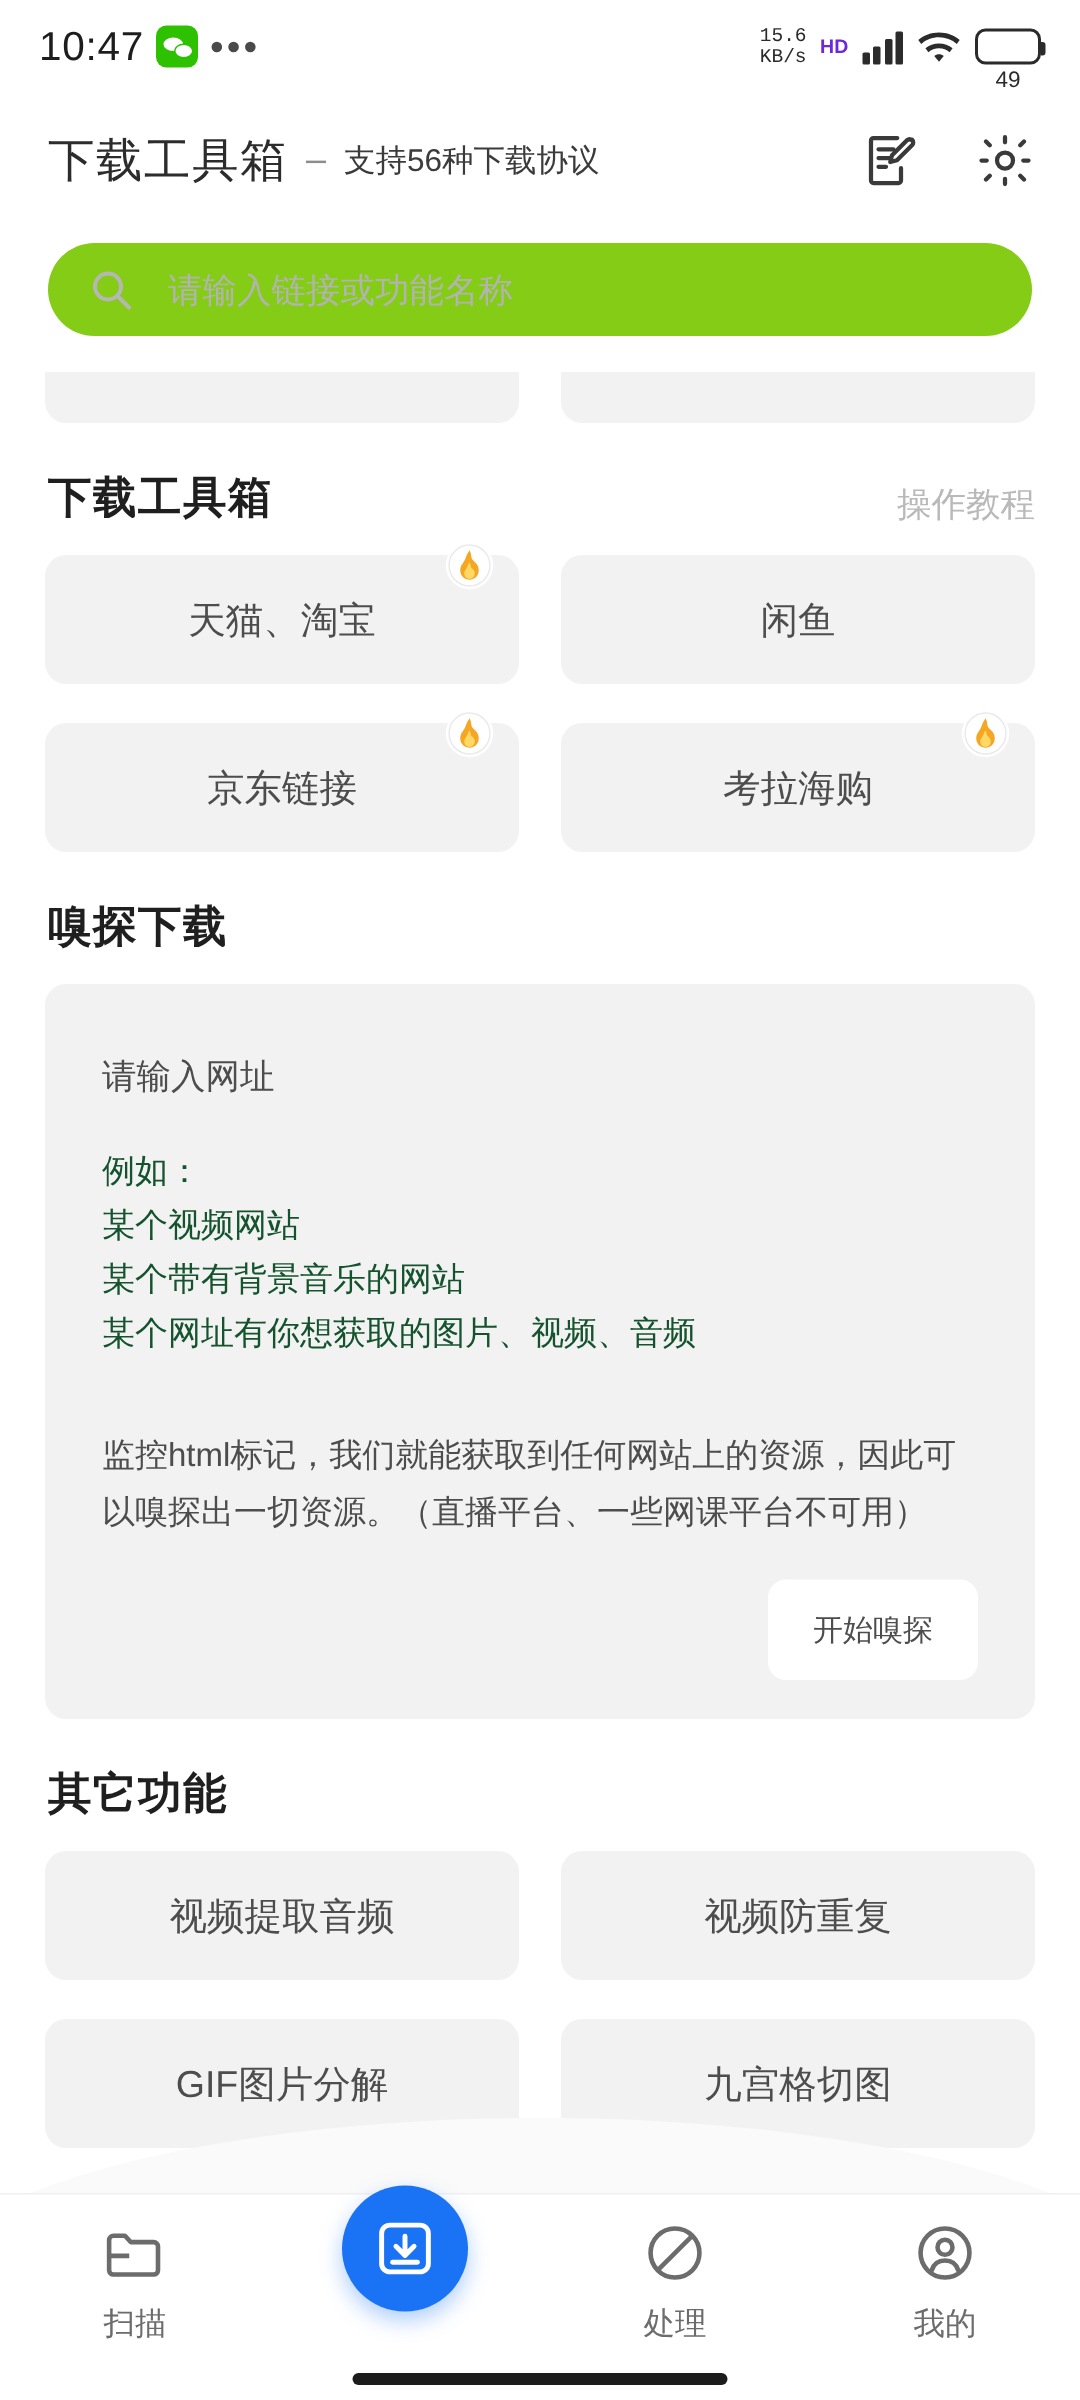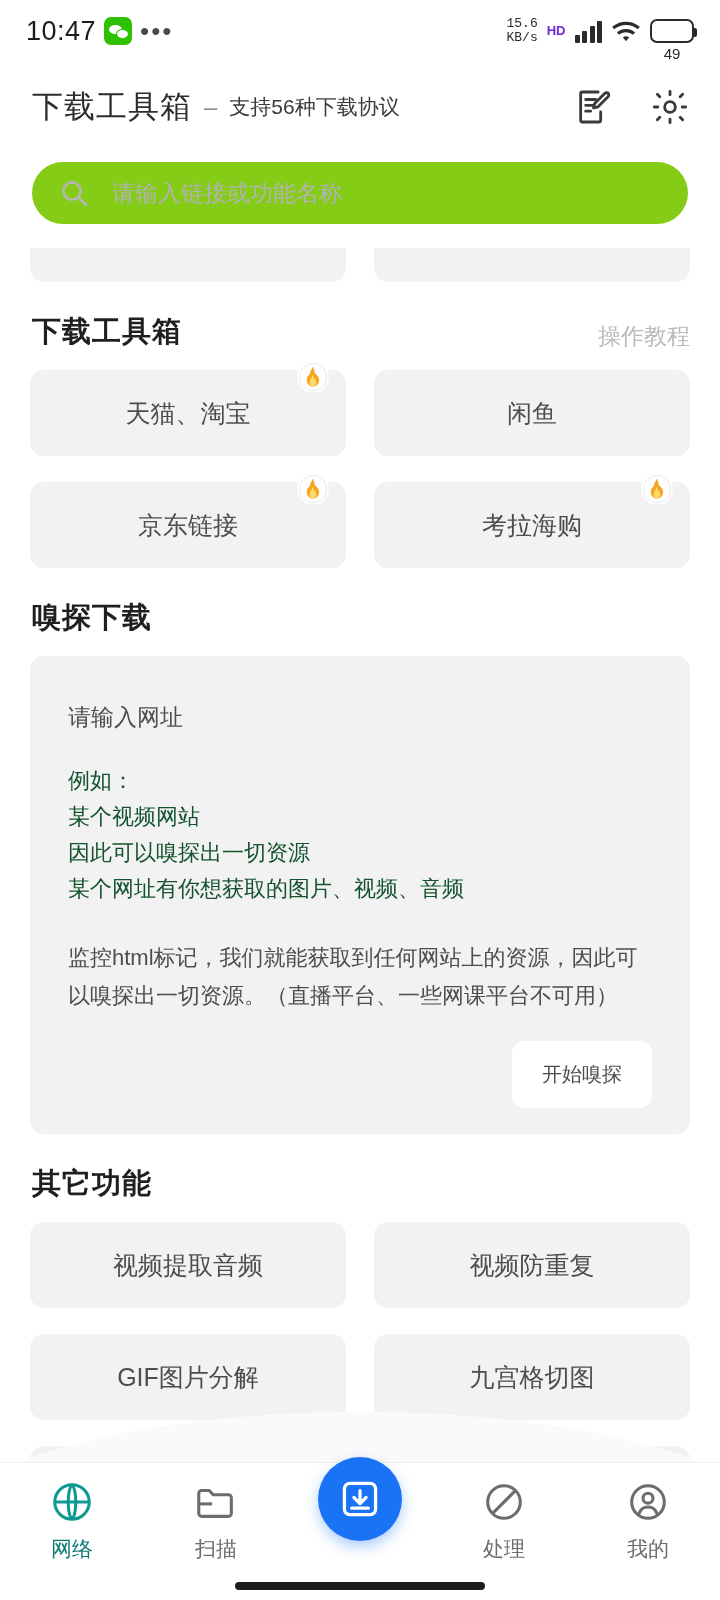--- a/index.html
+++ b/index.html
@@ -161,21 +161,21 @@
   }
 
   
   .sniffcard {
     background: #f2f2f2; border-radius: 14px;
     padding: 46px 38px 26px;
     margin-top: 6px;
   }
   .sniff-lead { font-size: 23px; color: #4d4d4d; }
   .sniff-block { margin-top: 30px; font-size: 22px; color: #14532d; line-height: 36px; }
-  .sniff-note { margin-top: 32px; font-size: 22px; color: #4d4d4d; line-height: 38px; }
+  .sniff-note { margin-top: 44px; font-size: 22px; color: #4d4d4d; line-height: 38px; }
   .sniff-btnrow { display: flex; justify-content: flex-end; margin-top: 26px; }
   .sniff-btn {
     background: #ffffff; border: 0; border-radius: 12px;
     padding: 20px 30px; font-size: 20px; color: #4d4d4d;
     font-family: "Liberation Sans", sans-serif;
   }
 
   
   .navbar {
     flex: 0 0 138px;
@@ -346,21 +346,21 @@
     <div class="section-head">
       <div class="section-title">
         <span>嗅探下载</span>
       </div>
     </div>
     <div class="sniffcard">
       <div class="sniff-lead">请输入网址</div>
       <div class="sniff-block">
         <div>例如：</div>
         <div>某个视频网站</div>
-        <div>因此可以嗅探出一切资源</div>
+        <div>某个带有背景音乐的网站</div>
         <div>某个网址有你想获取的图片、视频、音频</div>
       </div>
       <div class="sniff-note">监控html标记，我们就能获取到任何网站上的资源，因此可以嗅探出一切资源。（直播平台、一些网课平台不可用）</div>
       <div class="sniff-btnrow">
         <button class="sniff-btn">开始嗅探</button>
       </div>
     </div>
 
     <div class="section-head">
       <div class="section-title">
@@ -385,29 +385,20 @@
       </div>
       <div class="tile">
         
       </div>
     </div>
   </div>
 
   <div class="arc"></div>
 
   <div class="navbar">
-    <div class="nav-item active">
-      <span class="nav-icon">
-        <svg viewBox="0 0 24 24" fill="none" stroke="currentColor" stroke-width="1.6" width="46" height="46">
-          <circle cx="12" cy="12" r="9"></circle>
-          <path d="M3 12h18M12 3c2.6 2.6 2.6 15.4 0 18M12 3c-2.6 2.6-2.6 15.4 0 18"></path>
-        </svg>
-      </span>
-      <span class="nav-label">网络</span>
-    </div>
 
     <div class="nav-item">
       <span class="nav-icon">
         <svg viewBox="0 0 24 24" fill="none" stroke="currentColor" stroke-width="1.6" stroke-linejoin="round" width="46" height="46">
           <path d="M3 7.5a1.5 1.5 0 0 1 1.5-1.5h4l2 2.2h8A1.5 1.5 0 0 1 20 9.7V18a1.5 1.5 0 0 1-1.5 1.5h-14A1.5 1.5 0 0 1 3 18V7.5z"></path>
           <path d="M3 13h7"></path>
         </svg>
       </span>
       <span class="nav-label">扫描</span>
     </div>

